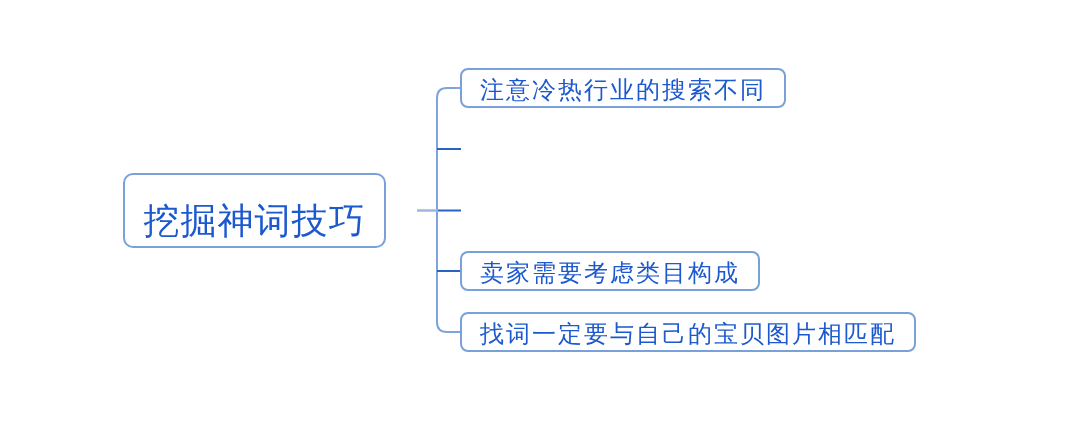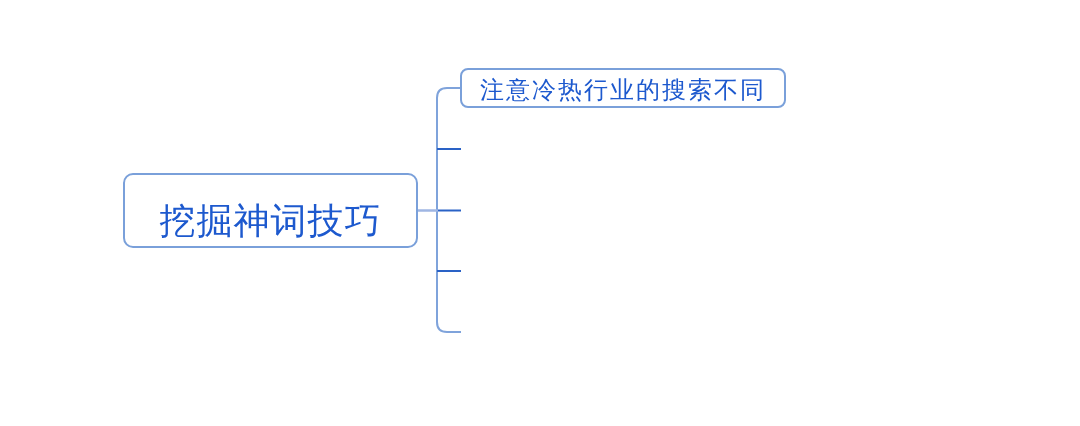--- a/index.html
+++ b/index.html
@@ -31,21 +31,21 @@
     justify-content: center;
     background: #ffffff;
     color: #1d59ce;
     white-space: nowrap;
     cursor: default;
     font-family: Liberation Mono, monospace;
   }
   .node.root {
     left: 123px;
     top: 173px;
-    width: 295px;
+    width: 263px;
     height: 75px;
     border: 2px solid #7aa0da;
     border-radius: 10px;
     font-size: 36px;
     letter-spacing: 1px;
   }
   .node.child {
     left: 460px;
     height: 40px;
     border: 2px solid #7aa0da;
@@ -77,15 +77,21 @@
   <div class="node root">
     <span class="label">挖掘神词技巧</span>
   </div>
 
   <div class="node child" style="top:68px">
     <span class="label">注意冷热行业的搜索不同</span>
   </div>
 
 
 
+  <div class="node child" style="top:251px">
+    <span class="label">卖家需要考虑类目构成</span>
+  </div>
 
+  <div class="node child" style="top:312px">
+    <span class="label">找词一定要与自己的宝贝图片相匹配</span>
+  </div>
 
 </div>
 
 </body></html>

